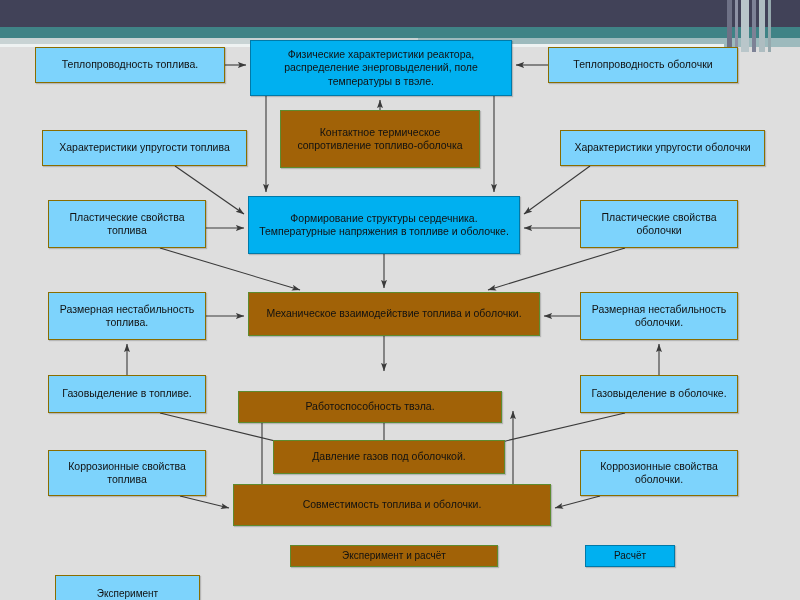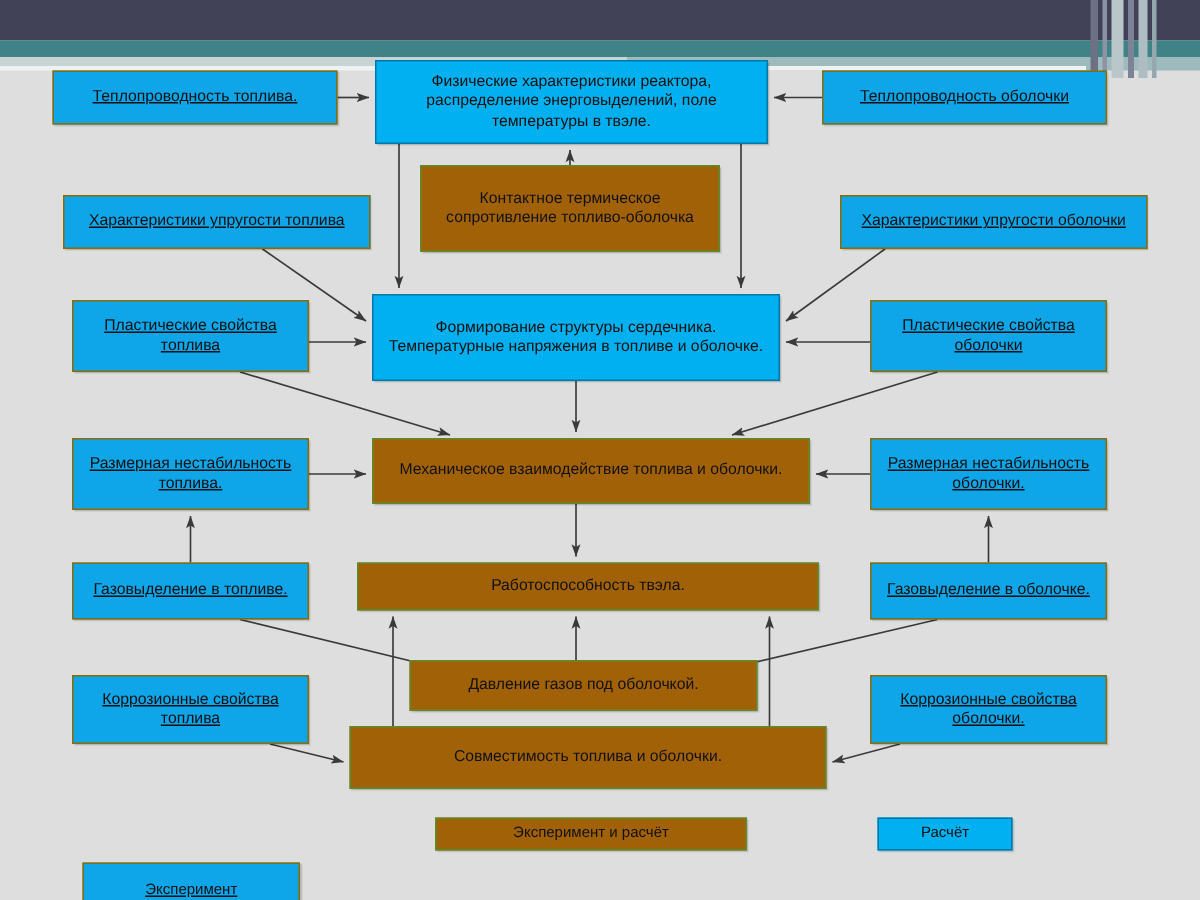--- a/index.html
+++ b/index.html
@@ -50,21 +50,21 @@
     align-items: center;
     justify-content: center;
     text-align: center;
     color: #111111;
     font-size: 10.5px;
     line-height: 1.28;
     padding: 2px 4px;
     z-index: 5;
     box-shadow: 1px 1px 1px rgba(0,0,0,0.18);
   }
-  .node.orange { background: #0ea5e9; border-color: #8a6d00; text-decoration: underline; }
+  .node.orange { background: #7dd3fc; border-color: #8a6d00; }
   .node.green  { background: #a16207; border-color: #5e8a2e; }
   .node.blue   { background: #00b0f0; border-color: #0079a8; }
 
   .legend-node { font-size: 10px; }
 
   
   #arrows {
     position: absolute;
     left: 0;
     top: 0;
@@ -155,21 +155,21 @@
       </div>
       <div class="node green" style="left: 248px; top: 292px; width: 292px; height: 44px;">
         <span>Механическое взаимодействие топлива и оболочки.</span>
       </div>
       <div class="node orange" style="left: 48px; top: 292px; width: 158px; height: 48px;">
         <span>Размерная нестабильность топлива.</span>
       </div>
       <div class="node orange" style="left: 580px; top: 292px; width: 158px; height: 48px;">
         <span>Размерная нестабильность оболочки.</span>
       </div>
-      <div class="node green" style="left: 238px; top: 375px; width: 308px; height: 32px; text-align: center;">
+      <div class="node green" style="left: 238px; top: 391px; width: 264px; height: 32px; text-align: center;">
         <span>Работоспособность твэла.</span>
       </div>
       <div class="node orange" style="left: 48px; top: 375px; width: 158px; height: 38px;">
         <span>Газовыделение в топливе.</span>
       </div>
       <div class="node orange" style="left: 580px; top: 375px; width: 158px; height: 38px;">
         <span>Газовыделение в оболочке.</span>
       </div>
       <div class="node green" style="left: 273px; top: 440px; width: 232px; height: 34px;">
         <span>Давление газов под оболочкой.</span>

